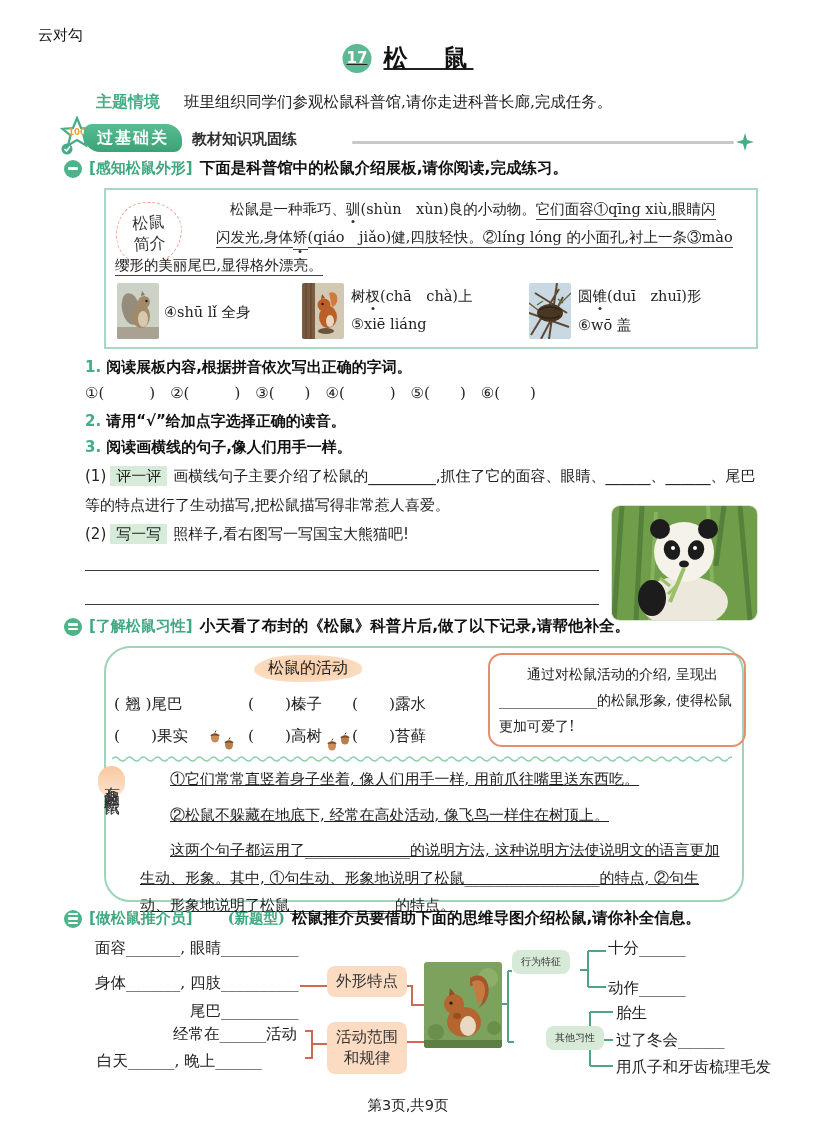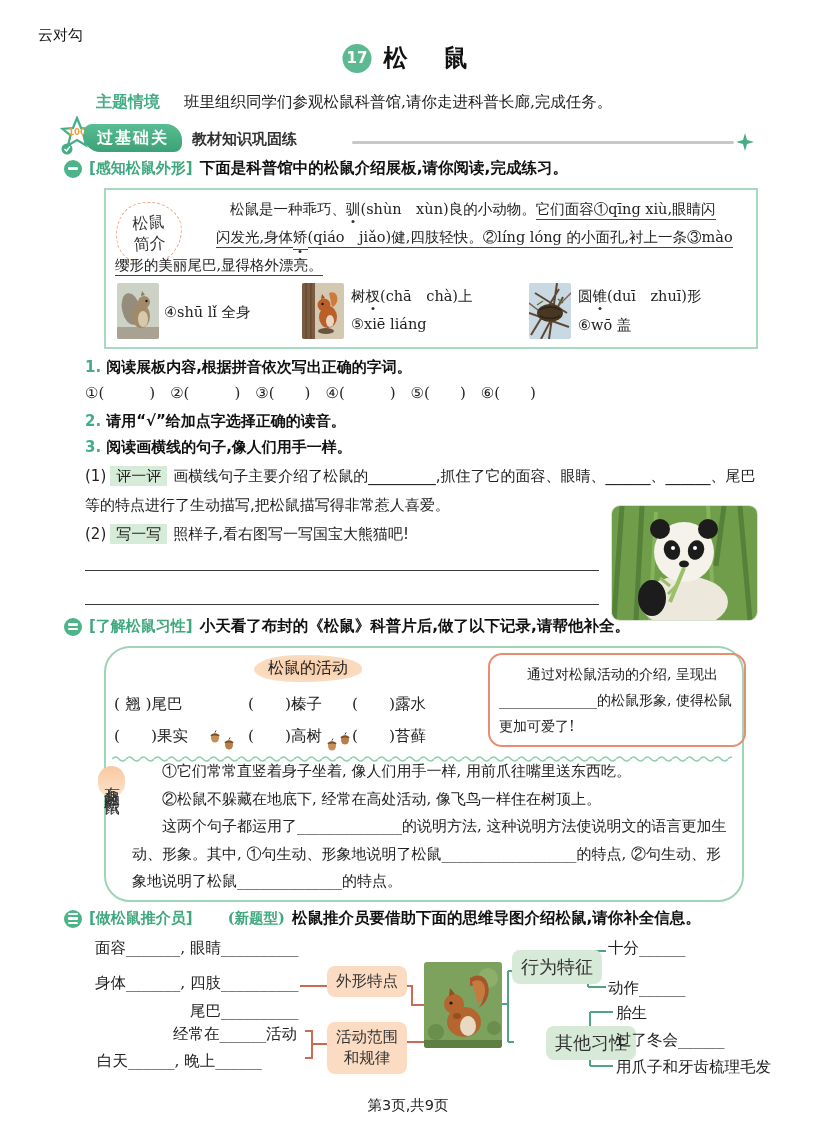--- a/index.html
+++ b/index.html
@@ -5,21 +5,21 @@
   html,body{margin:0;padding:0;background:#fff;}
   #page{position:relative;width:816px;height:1145px;background:#fff;overflow:hidden;
         font-family:"DejaVu Sans","Liberation Sans",sans-serif;color:#222;}
   .kai{font-family:"DejaVu Serif","Liberation Serif",serif;}
   .abs{position:absolute;}
   .nowrap{white-space:nowrap;}
   .red{color:#d9372b;}
 
   
   #watermark{left:38px;top:26px;font-size:15px;color:#111;}
-  #title-row{left:50%;top:42px;transform:translateX(-50%);display:flex;align-items:center;gap:12px;}
+  #title-row{left:50%;top:42px;transform:translateX(-50%);display:flex;align-items:center;gap:12px;text-decoration:underline;}
   .lesson-badge{width:29px;height:29px;border-radius:50%;background:#5cb992;color:#fff;
     font-weight:bold;font-size:15px;display:flex;align-items:center;justify-content:center;}
   .lesson-name{font-size:24px;font-weight:bold;letter-spacing:6px;color:#111;}
 
   
   #theme-row{left:96px;top:92px;font-size:15.5px;display:flex;gap:24px;align-items:baseline;}
   .theme-label{color:#45ad85;font-weight:bold;font-size:16px;}
 
   
   #banner-star{left:58px;top:116px;}
@@ -79,30 +79,30 @@
   #act-r2c1{left:8px;top:78px;} #act-r2c2{left:142px;top:78px;} #act-r2c3{left:246px;top:78px;}
   .acorn{position:absolute;}
   #acorn1{left:103px;top:82px;} #acorn2{left:117px;top:89px;}
   #acorn3{left:220px;top:90px;} #acorn4{left:233px;top:84px;}
   #act-note{left:382px;top:5px;width:236px;border:2px solid #e88d6e;border-radius:14px;
     padding:6px 9px;font-size:14px;line-height:26px;color:#222;text-indent:2em;position:absolute;}
   #wavy{left:6px;top:106px;position:absolute;}
   #fun-label{left:-8px;top:118px;position:absolute;writing-mode:vertical-rl;font-size:16px;color:#333;
     background:linear-gradient(180deg,#f8c8a0,#fde4cd);border-radius:14px;padding:8px 3px;letter-spacing:3px;}
   #fun-text{left:26px;top:110px;width:600px;position:absolute;font-size:15px;line-height:27.5px;color:#222;}
-  #fun-text p{margin:0;text-indent:2em;}
+  #fun-text p{margin:8px;text-indent:2em;text-decoration:underline;}
 
   
   .mm-text{position:absolute;font-size:15.5px;color:#222;white-space:nowrap;}
   #mm-l1{left:95px;top:938px;} #mm-l2{left:95px;top:973px;} #mm-l3{left:190px;top:1001px;}
   #mm-l4{left:173px;top:1024px;} #mm-l5{left:97px;top:1051px;}
   .node-peach{position:absolute;background:#fbdcc3;border-radius:8px;padding:5px 9px;
     font-size:15.5px;color:#333;line-height:21px;text-align:center;}
   .node-green{position:absolute;background:#d7e9d7;border-radius:8px;padding:5px 9px;
-    font-size:18px;color:#333;}
+    font-size:10px;color:#333;}
   #mm-shape{left:327px;top:966px;} #mm-range{left:327px;top:1022px;}
   #mm-behavior{left:512px;top:950px;} #mm-habits{left:514px;top:1026px;margin-left:32px;}
   #mm-b1{left:608px;top:938px;} #mm-b2{left:608px;top:978px;}
   #mm-h1{left:616px;top:1003px;} #mm-h2{left:616px;top:1030px;} #mm-h3{left:616px;top:1057px;}
   #mm-squirrel{left:424px;top:962px;border-radius:3px;overflow:hidden;}
   #connectors{left:0;top:0;pointer-events:none;}
 
   #footer{left:50%;top:1096px;transform:translateX(-50%);font-size:14.5px;color:#222;}
 </style>
 </head>

